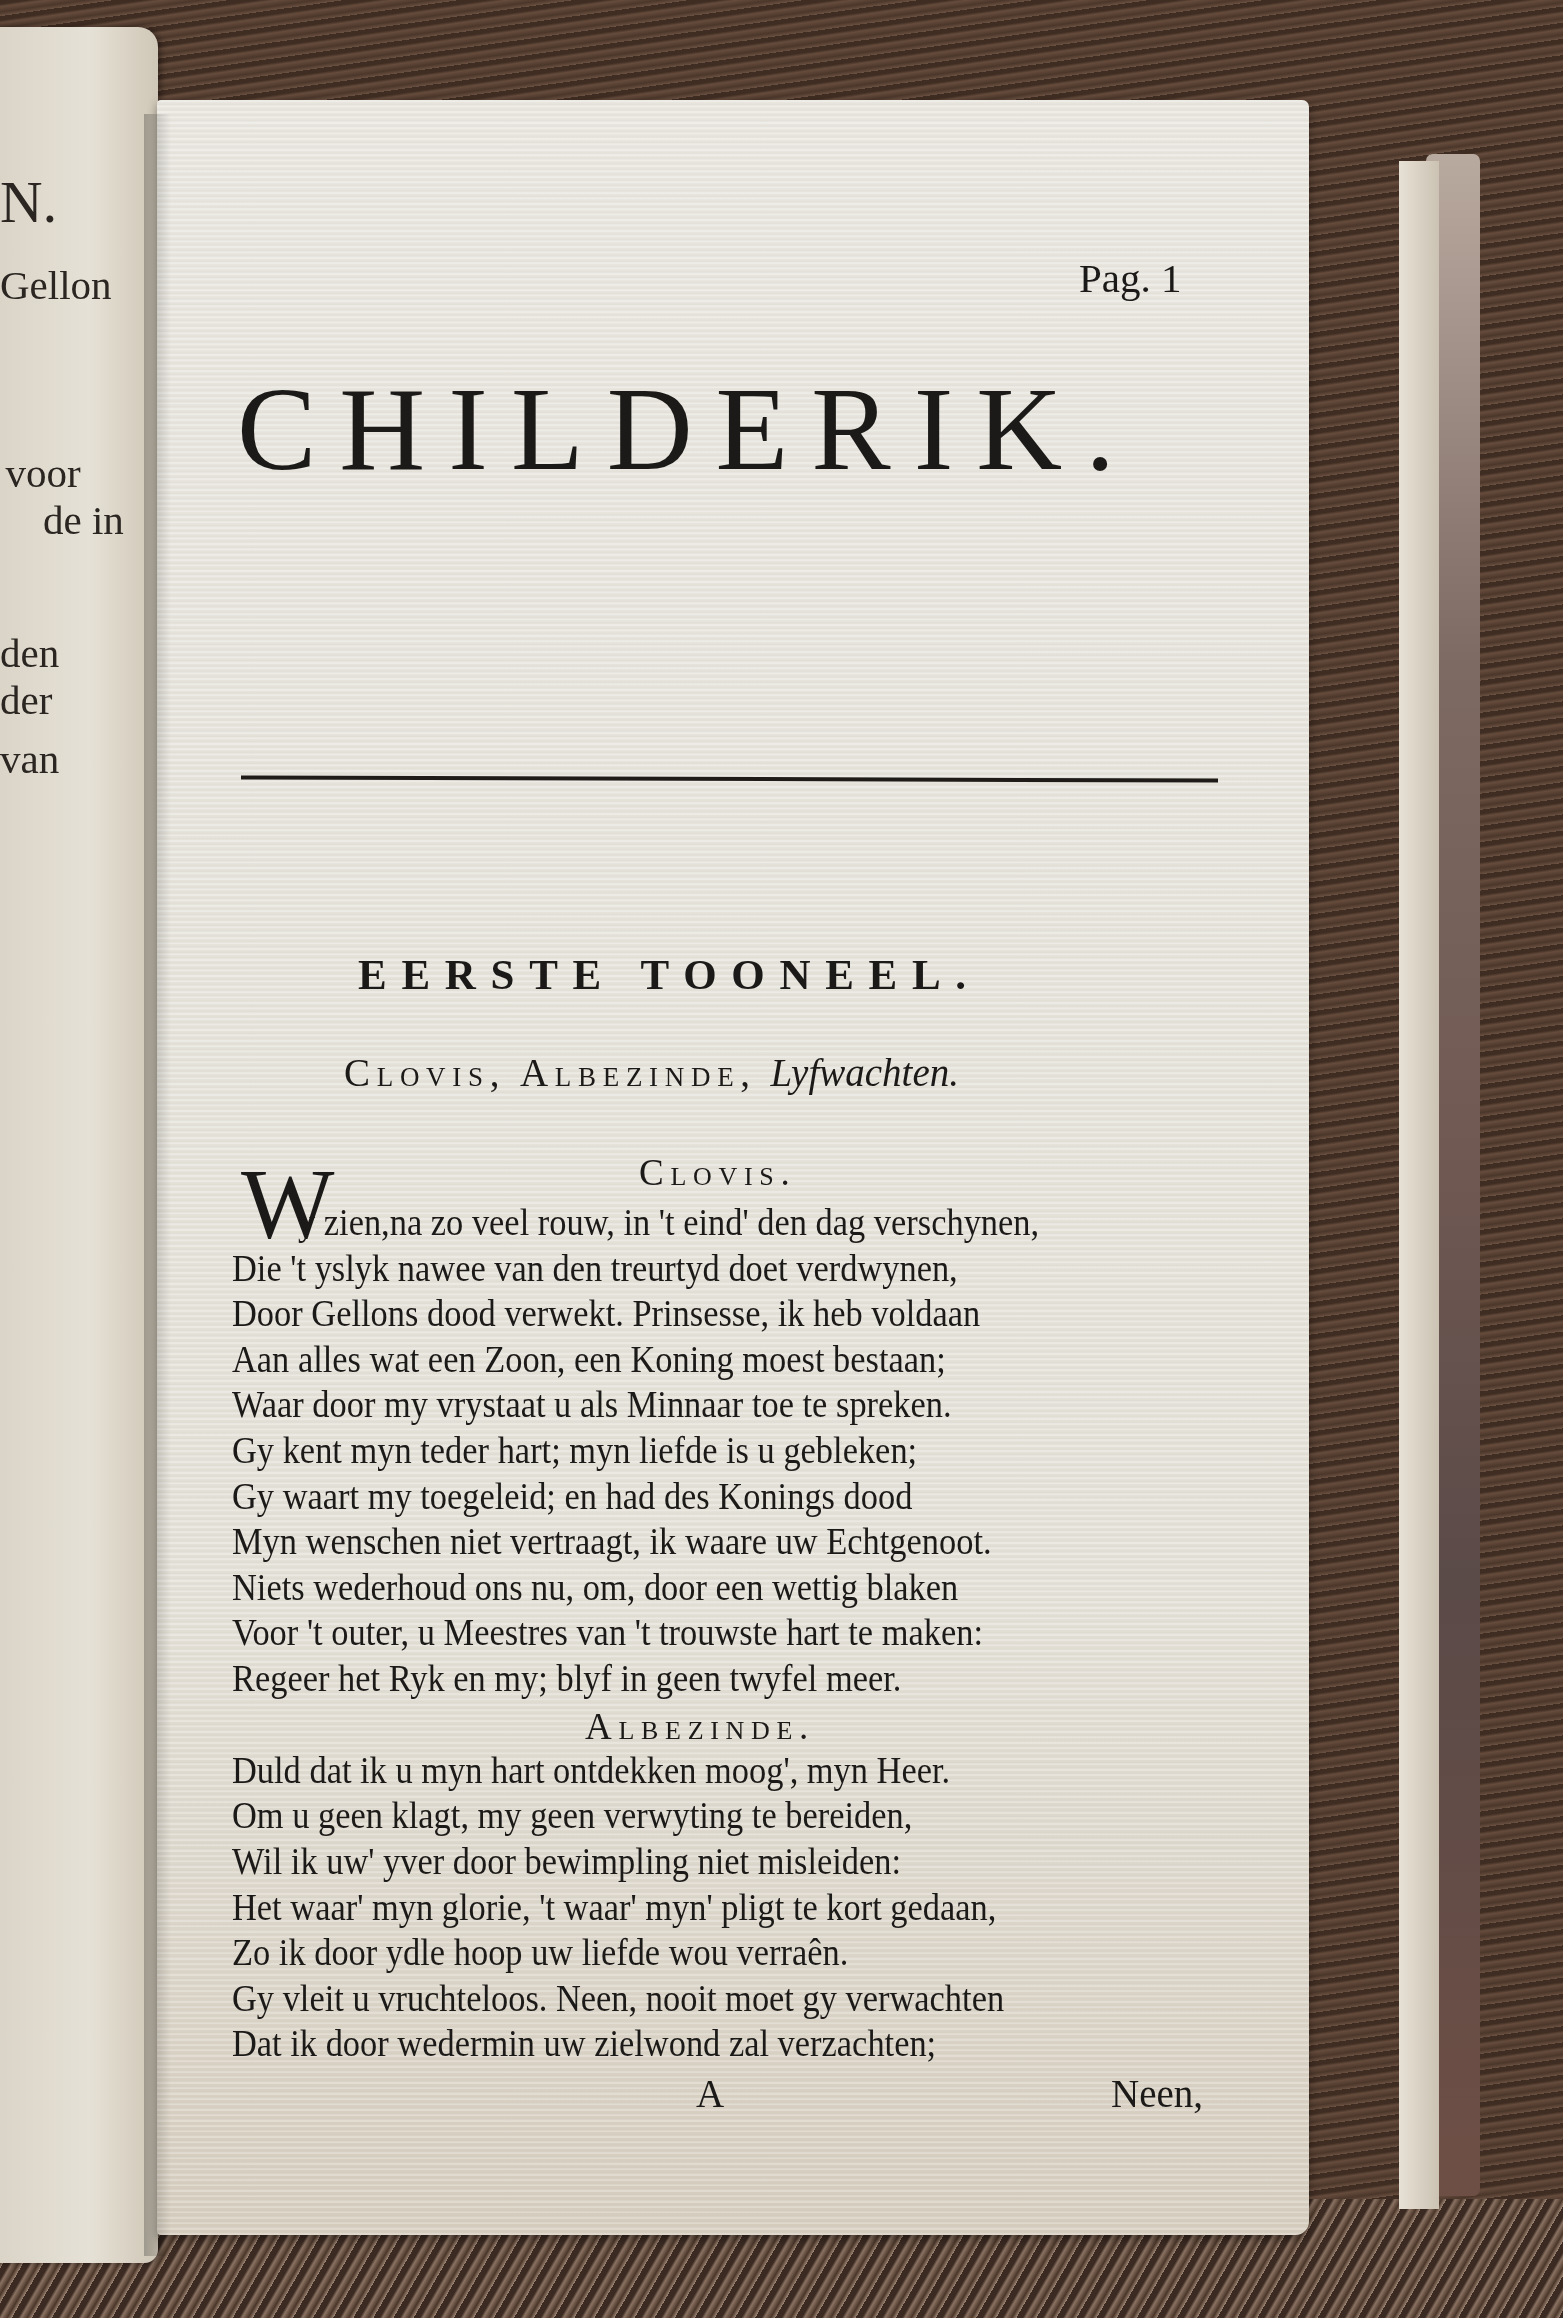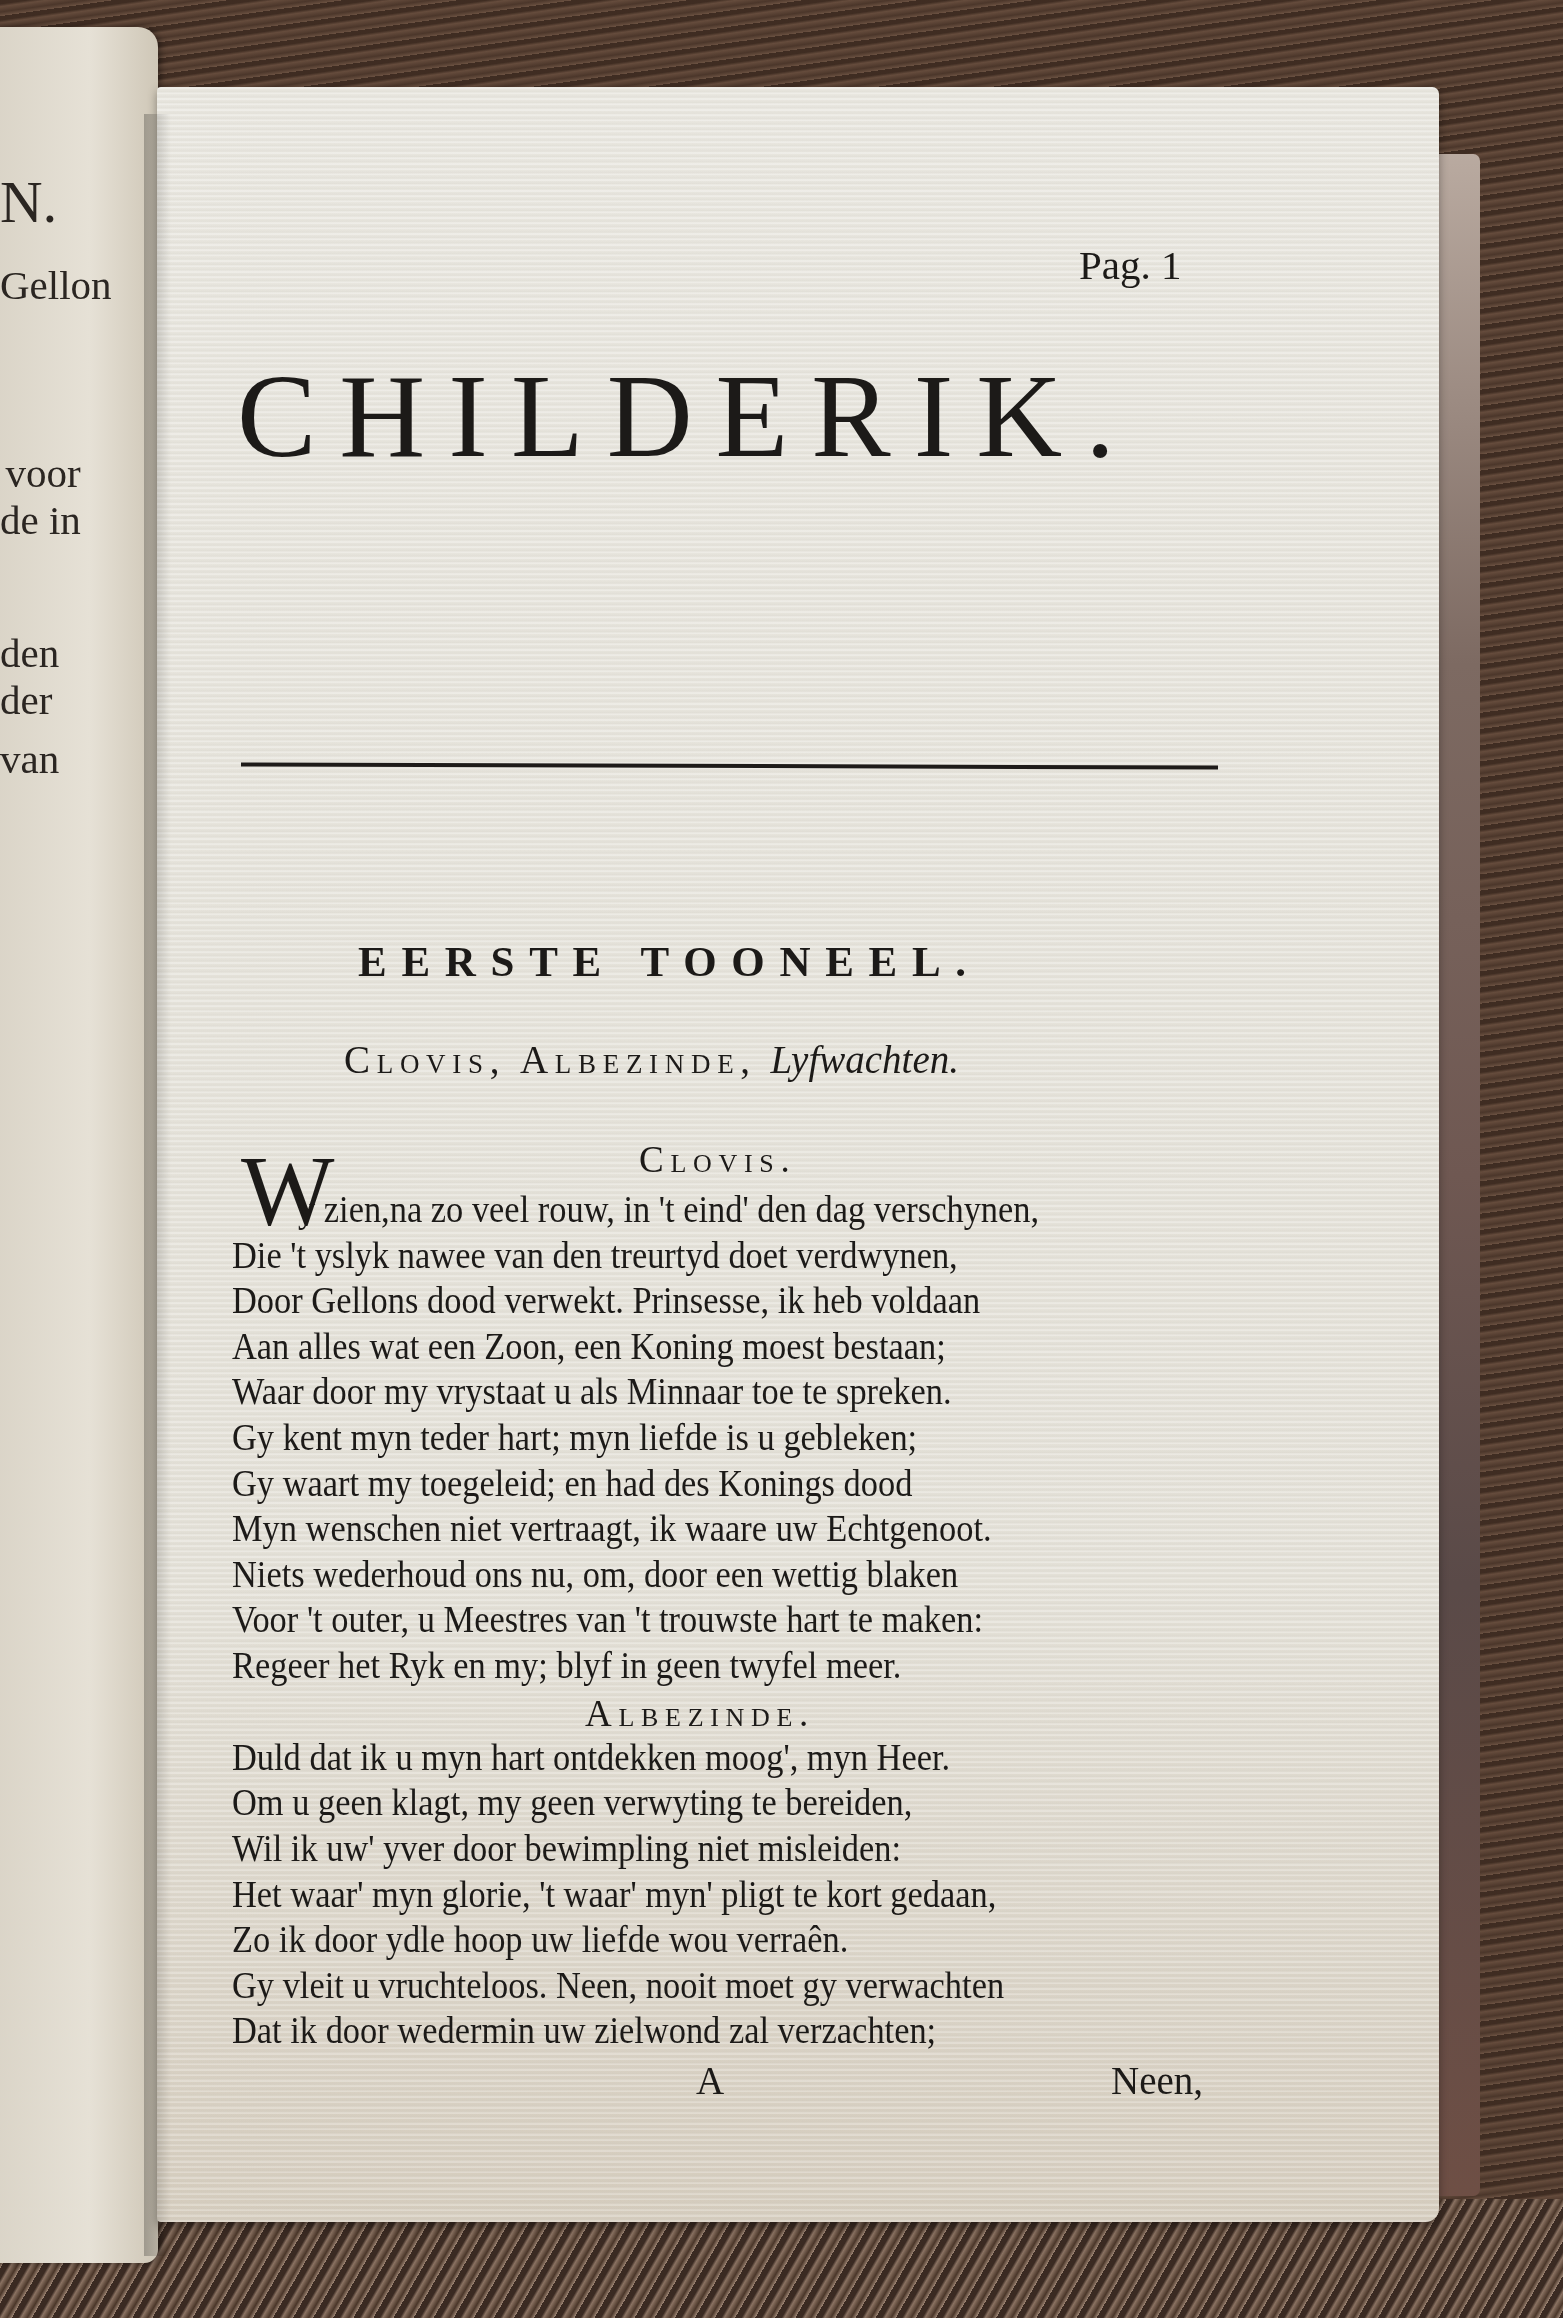--- a/index.html
+++ b/index.html
@@ -36,21 +36,21 @@
       position: absolute; left: 1426px; top: 154px; width: 54px; height: 2042px;
       background: linear-gradient(180deg, #b9aaa0 0%, #7d6a62 25%, #6f5852 50%, #5a4a48 70%, #6e4f45 100%);
       border-radius: 6.7px;
     }
     .page-stack {
       position: absolute; left: 1399px; top: 161px; width: 40px; height: 2048px;
       background: linear-gradient(90deg, #e7e1d5, #cbc2b3);
     }
     
     .page {
-      position: absolute; left: 157px; top: 87px; width: 1282px; height: 2135px;
+      position: absolute; left: 157px; top: 100px; width: 1152px; height: 2135px;
       background: #eae8e1;
       background-image:
         repeating-linear-gradient(0deg, rgba(255,255,255,0.25) 0px, rgba(255,255,255,0.25) 1.3px, rgba(200,196,186,0.18) 2.7px, rgba(255,255,255,0) 5.4px),
         linear-gradient(180deg, #e9e7e0 0%, #e4e1d8 70%, #d5ccbd 100%);
       border-radius: 4px 6.7px 13.4px 4px;
       box-shadow: 0 4px 9.4px rgba(0,0,0,0.35);
     }
     .text { position: absolute; color: #1c1a18; white-space: nowrap; }
     .pagenum { left: 922px; top: 154px; font-size: 41px; }
     .title {
@@ -83,21 +83,21 @@
   </style>
 </head>
 <body>
 
 <div class="desk-bottom"></div>
 
 <div class="left-page">
   <span class="frag" style="left:13.4px;top:141px;font-size:59px;">N.</span>
   <span class="frag" style="left:13.4px;top:234px;">Gellon</span>
   <span class="frag" style="left:19px;top:422px;">voor</span>
-  <span class="frag" style="left:13.4px;top:469px;">de in</span>
+  <span class="frag" style="left:13.4px;top:469px;padding-left:43px;">de in</span>
   <span class="frag" style="left:13.4px;top:602px;">den</span>
   <span class="frag" style="left:13.4px;top:649px;">der</span>
   <span class="frag" style="left:13.4px;top:696px;margin-top:12px;">van</span>
 </div>
 
 <div class="cover-edge"></div>
 <div class="page-stack"></div>
 
 <div class="page">
   <span class="text pagenum">Pag. 1</span>

